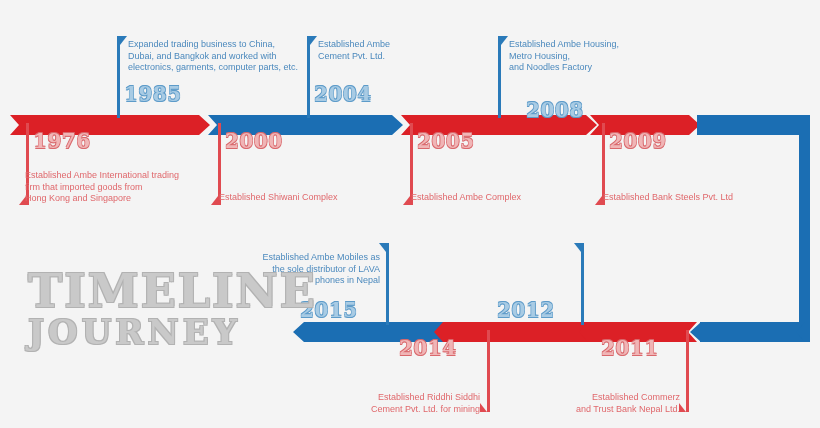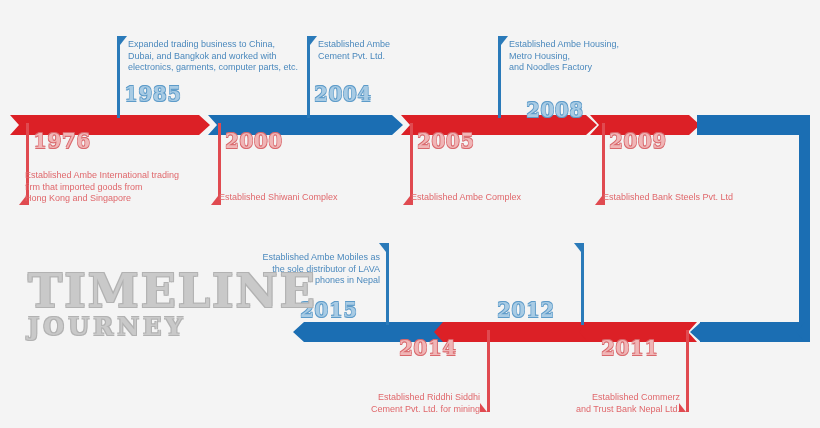--- a/index.html
+++ b/index.html
@@ -134,21 +134,21 @@
     color: #c9c9c9;
     line-height: 1.02;
     white-space: nowrap;
     text-shadow:
       -1px -1px 0 #b2b2b2,
        1px -1px 0 #b2b2b2,
       -1px  1px 0 #b2b2b2,
        1px  1px 0 #b2b2b2;
   }
   #title-top    { font-size: 46px; letter-spacing: 2px; }
-  #title-bottom { font-size: 24px; letter-spacing: 4px; }
+  #title-bottom { font-size: 34px; letter-spacing: 4px; }
 </style>
 </head>
 <body>
 
 <div id="stage">
 
   <div class="bar red dir-right" style="left:10px;  top:115px; width:200px;"></div>
   <div class="bar blue dir-right" style="left:208px; top:115px; width:195px;"></div>
   <div class="bar red dir-right" style="left:401px; top:115px; width:196px;"></div>
   <div class="bar blue dir-right" style="left:595px; top:115px; width:90px;"></div>

